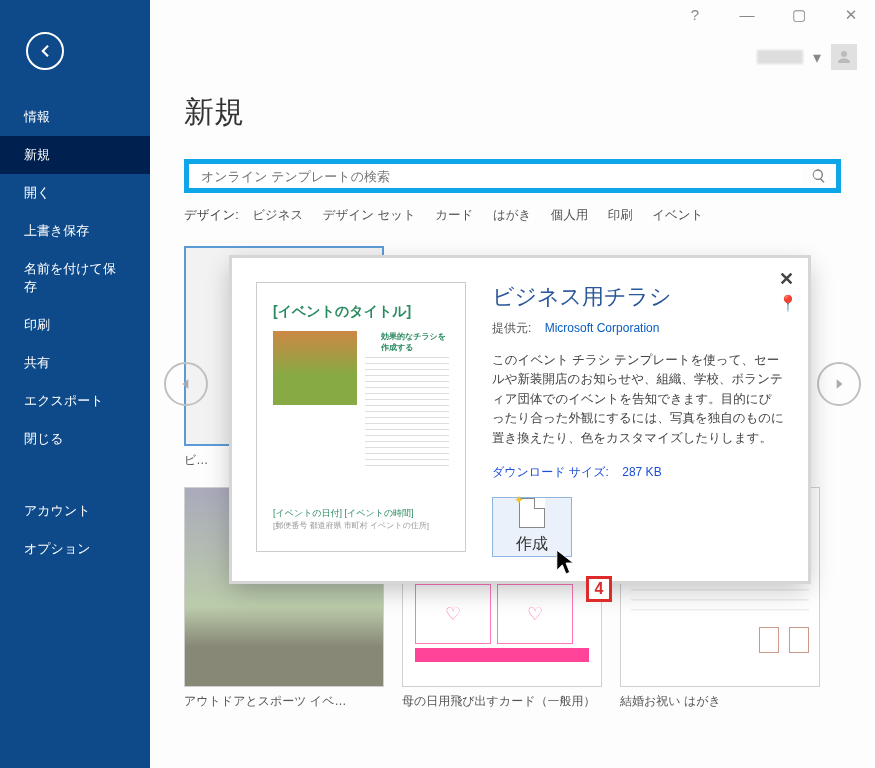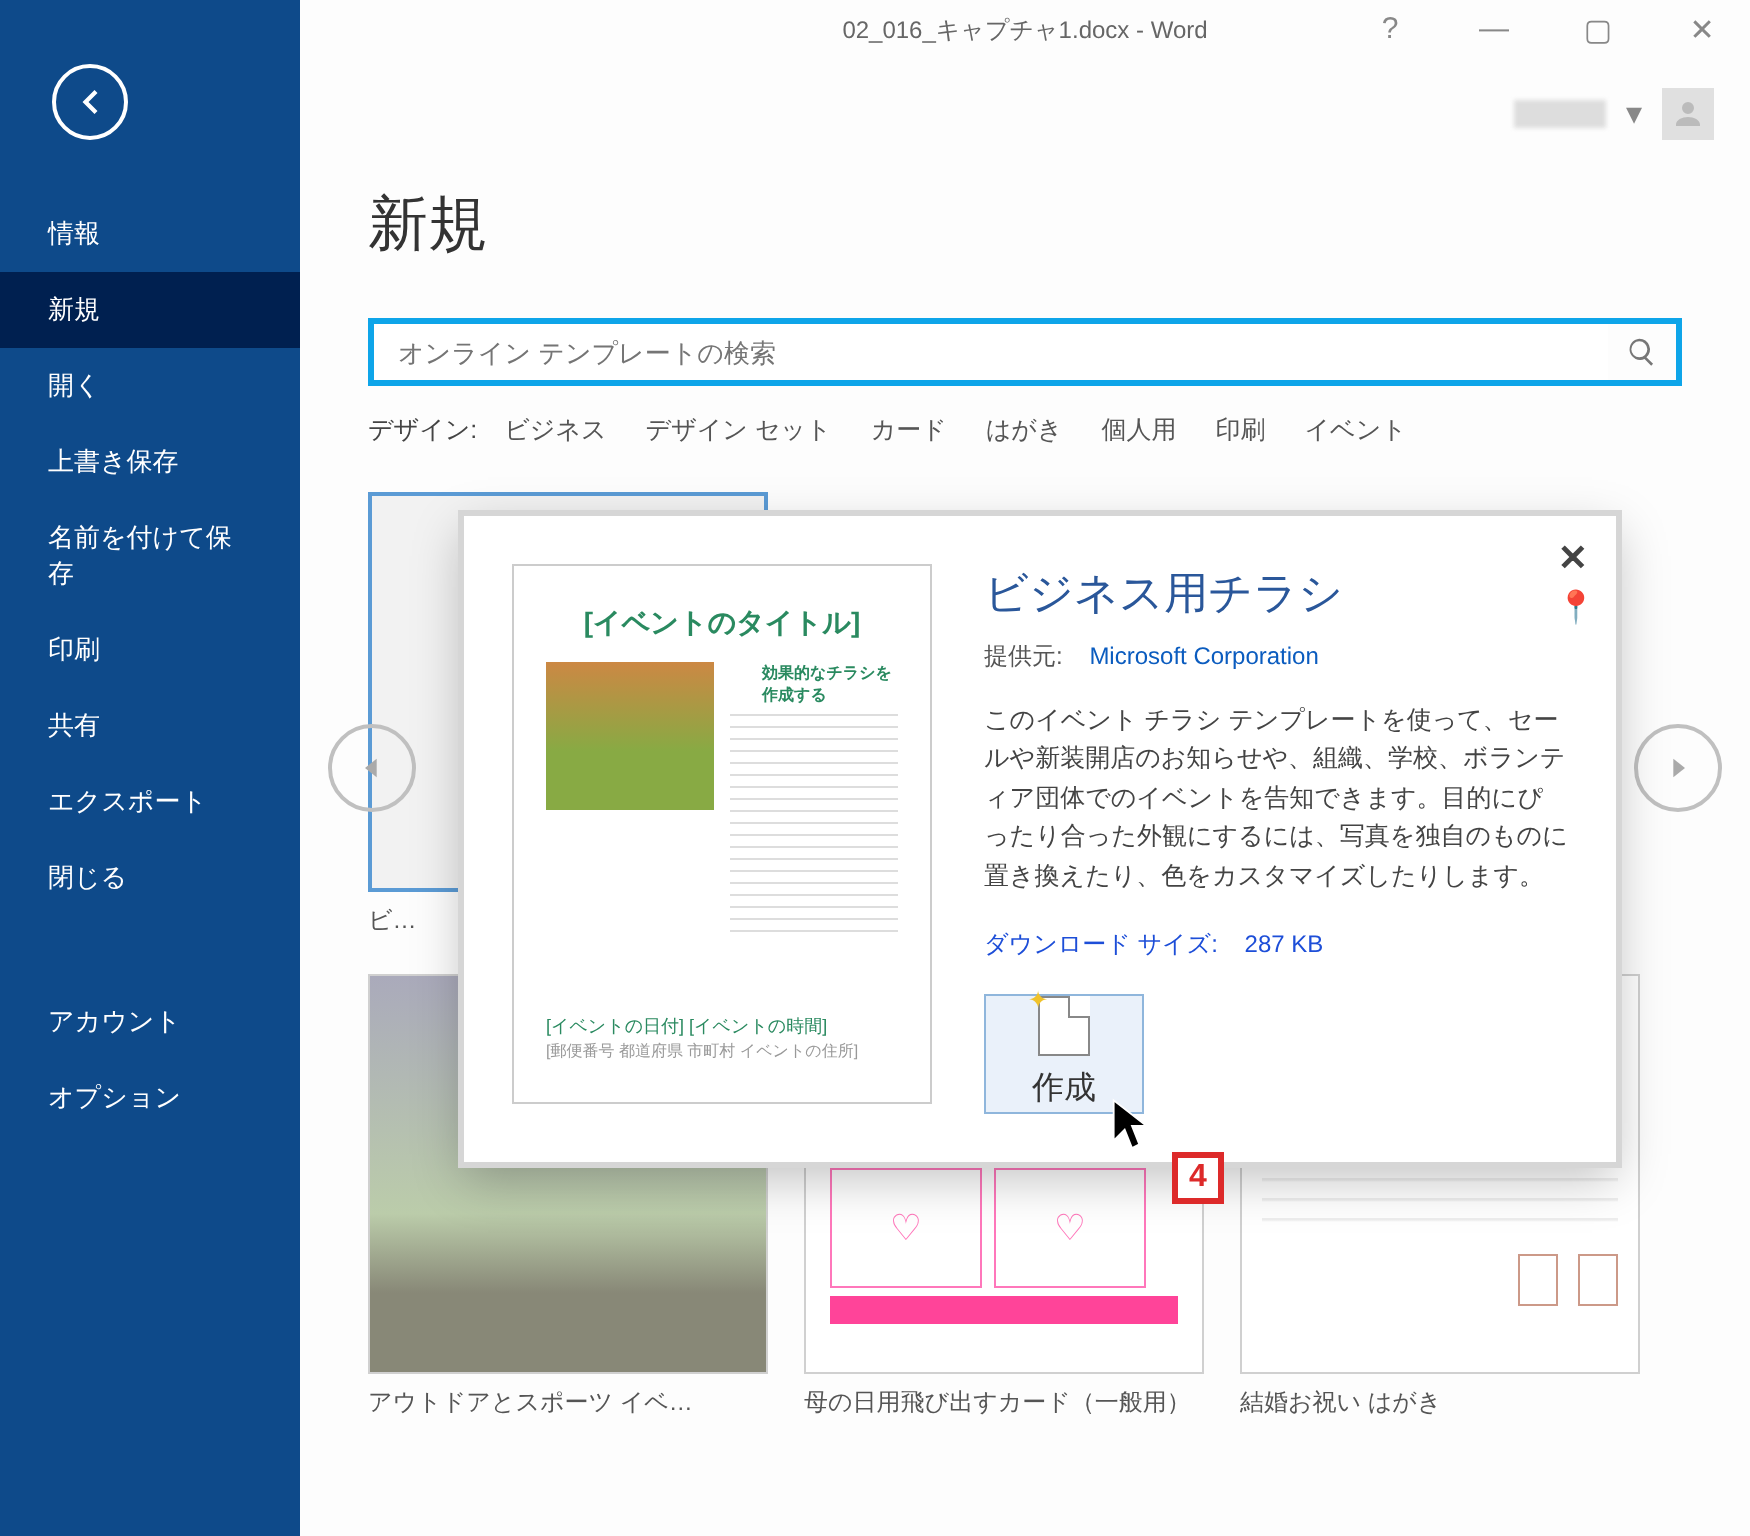--- a/index.html
+++ b/index.html
@@ -14,21 +14,21 @@
   .main { flex: 1; background: #fdfdfd; position: relative; }
   .titlebar { height: 30px; display: flex; align-items: center; justify-content: center; color: #666; font-size: 12px; position: relative;}
   .wincontrols { position: absolute; right: 8px; top: 6px; display: flex; gap: 20px; color: #888; font-size: 15px; }
   .wincontrols span { width: 32px; text-align:center; cursor:pointer; }
   .userarea { position: absolute; right: 18px; top: 44px; display:flex; align-items:center; gap:10px; }
   .userblur { width: 46px; height: 14px; background: #ddd; filter: blur(1px); }
   .avatar { width: 26px; height: 26px; background: #e0e0e0; display:flex; align-items:center; justify-content:center; }
   .avatar svg { width:18px; height:18px; fill:#bbb; }
   .content { padding: 20px 34px; }
   .h1 { font-size: 30px; color: #333; font-weight: 300; margin: 42px 0 26px; }
-  .searchrow { display:flex; align-items: stretch; border: 3px solid #0ea5e9; height: 34px; }
+  .searchrow { display:flex; align-items: stretch; border: 5px solid #0ea5e9; height: 34px; }
   .searchrow input { flex:1; border:none; padding: 0 12px; font-size: 13px; color:#666; outline:none; }
   .searchrow .sbtn { width: 34px; display:flex; align-items:center; justify-content:center; cursor:pointer; }
   .searchrow .sbtn svg { width:16px; height:16px; fill:#777;}
   .suggestrow { margin: 14px 0 18px; font-size: 12.5px; color:#555; }
   .suggestrow .lbl { color:#444; margin-right: 10px; }
   .suggestrow .tag { color:#555; margin-right: 16px; cursor:pointer; }
   .gallery { display:flex; gap:18px; flex-wrap:wrap; padding-top: 4px;}
   .tplcard { width: 200px; }
   .tplcard .thumb { width: 200px; height: 200px; background:#f2f2f2; border:1px solid #d0d0d0; display:flex; align-items:center; justify-content:center; color:#999; font-size:11px; overflow:hidden;}
   .tplcard.selected .thumb { border: 2px solid #5b9bd5; }
@@ -47,21 +47,21 @@
   .ph-married .chair{ width:20px;height:26px;border:1px solid #c98;}
   .navcircle { position:absolute; top: 50%; transform: translateY(-50%); width:44px; height:44px; border:2px solid #c0c0c0; border-radius:50%; display:flex; align-items:center; justify-content:center; cursor:pointer; }
   .navcircle.left { left: 164px; }
   .navcircle.right { right: 14px; }
   .navcircle svg { width:14px; height:14px; fill:#aaa; }
   
   .modal { position:absolute; left: 232px; top: 258px; width: 576px; height: 323px; background:#fff; box-shadow: 0 0 0 3px #d6d6d6, 0 8px 24px rgba(0,0,0,.25); padding: 24px; display:flex; gap: 26px; }
   .modal .close { position:absolute; top:10px; right:14px; font-size:18px; color:#444; cursor:pointer; font-weight:bold;}
   .modal .pin { position:absolute; top:36px; right:16px; width:14px; height:14px; color:#aaa;}
   .modal .preview { width: 210px; height: 270px; border:1px solid #ccc; background:#fff; padding: 20px 16px; font-size: 9px; color:#555; display:flex; flex-direction:column; position:relative;}
-  .modal .preview .pvtitle{ color:#2a8a60; font-size:14px; font-weight:bold; text-align:center; margin-bottom:10px;}
+  .modal .preview .pvtitle{ color:#2a8a60; font-size:14px; font-weight:bold; text-align:left; margin-bottom:10px;}
   .modal .preview .pvrow{ display:flex; gap:8px;}
   .modal .preview .pvimg{ width:84px; height:74px; background: #7a4; background: linear-gradient(#c84, #8a4 60%); }
   .modal .preview .pvtxt{ flex:1; }
   .modal .preview .pvtxt b{ color:#2a8a60; display:block; font-size:8px; margin-bottom:4px;margin-left:16px;}
   .modal .preview .pvlines{ background: repeating-linear-gradient(#ddd, #ddd 1px, transparent 1px, transparent 6px); height: 100%;}
   .modal .preview .pvfoot { color:#2a8a60; font-size:9px; margin-top: auto;}
   .modal .preview .pvfoot2 { color:#999; font-size:8px; }
   .modal .meta { flex:1; display:flex; flex-direction:column; }
   .modal .mtitle { color:#2a579a; font-size:22px; margin-bottom: 8px; }
   .modal .mprov { font-size:12px; color:#555; margin-bottom: 14px; }
@@ -97,21 +97,20 @@
     <div class="nav-item">共有</div>
     <div class="nav-item">エクスポート</div>
     <div class="nav-item">閉じる</div>
     <div class="nav-spacer"></div>
     <div class="nav-item">アカウント</div>
     <div class="nav-item">オプション</div>
   </div>
 
   <div class="main">
     <div class="titlebar">
-      <span>02_016_キャプチャ1.docx - Word</span>
       <div class="wincontrols">
         <span>?</span>
         <span>―</span>
         <span>▢</span>
         <span>✕</span>
       </div>
     </div>
     <div class="userarea">
       <div class="userblur"></div>
       <span style="color:#888;">▾</span>

